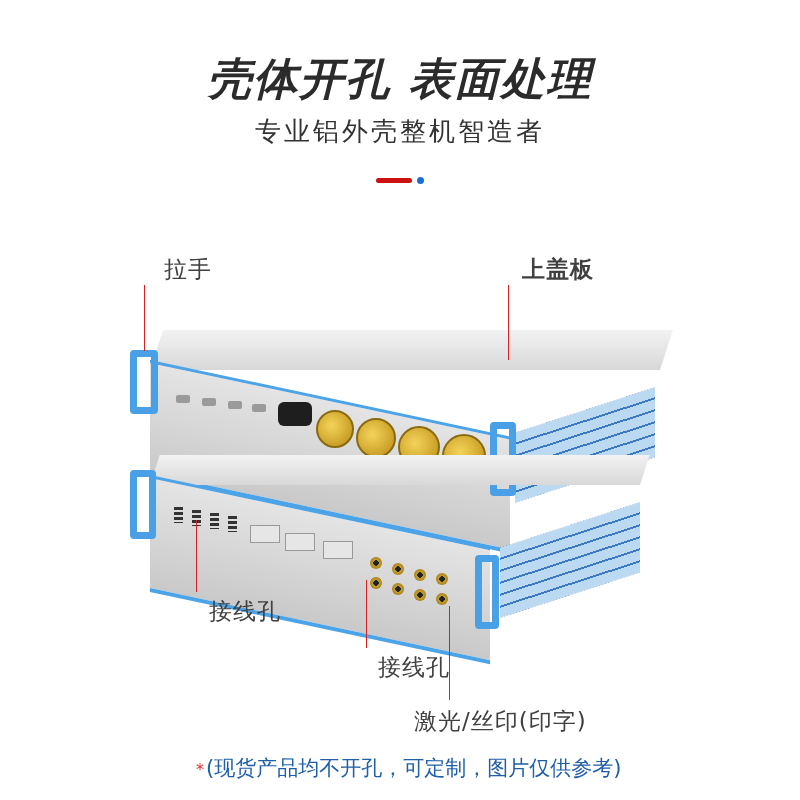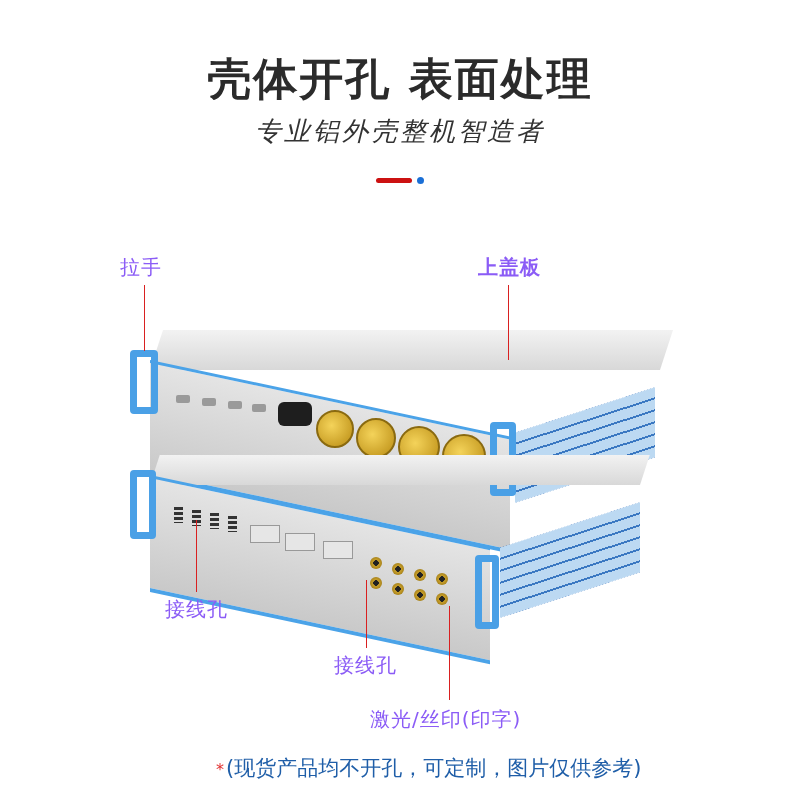--- a/index.html
+++ b/index.html
@@ -1,23 +1,23 @@
 <!DOCTYPE html>
 <html><head>
 <meta charset="utf-8">
 <style>
   html,body{margin:0;padding:0;}
   body{width:800px;height:800px;background:#ffffff;position:relative;overflow:hidden;font-family:"DejaVu Sans","Liberation Sans",sans-serif;color:#333;}
-  .title{position:absolute;left:0;width:800px;top:50px;text-align:center;font-size:44px;font-weight:bold;color:#2b2b2b;letter-spacing:2px;}
-  .subtitle{position:absolute;left:0;width:800px;top:114px;text-align:center;font-size:26px;color:#333;letter-spacing:3px;font-style:italic;}
+  .title{position:absolute;left:0;width:800px;top:50px;text-align:center;font-size:44px;font-weight:bold;color:#2b2b2b;letter-spacing:2px;font-style:italic;}
+  .subtitle{position:absolute;left:0;width:800px;top:114px;text-align:center;font-size:26px;color:#333;letter-spacing:3px;}
   .divider{position:absolute;top:178px;left:376px;width:36px;height:5px;border-radius:3px;background:#cc1111;}
   .divider-dot{position:absolute;top:177px;left:417px;width:7px;height:7px;border-radius:50%;background:#1a6fd6;}
-  .label{position:absolute;font-size:20px;color:#8b5cf6;letter-spacing:1px;white-space:nowrap;}
+  .label{position:absolute;font-size:23px;color:#404040;letter-spacing:1px;white-space:nowrap;margin-left:44px;}
   .line{position:absolute;width:1px;background:#d92020;}
-  .note{position:absolute;top:754px;left:216px;font-size:21px;color:#1f5ea8;white-space:nowrap;}
+  .note{position:absolute;top:754px;left:196px;font-size:21px;color:#1f5ea8;white-space:nowrap;}
   .note .star{color:#e03030;font-size:16px;vertical-align:middle;margin-right:2px;}
 
   
   .dev{position:absolute;}
   .top-face{position:absolute;background:linear-gradient(180deg,#f2f2f2,#d8d8d8);}
   .front{position:absolute;background:linear-gradient(180deg,#e4e4e4,#c9c9c9);border-top:3px solid #4ba3e8;border-bottom:4px solid #4ba3e8;}
   .side{position:absolute;background:repeating-linear-gradient(180deg,#bcd9f2 0 10px,#3a78c2 10px 12px);}
   .handle{position:absolute;border:7px solid #4aa0e6;border-radius:4px;background:transparent;}
   .port{position:absolute;width:14px;height:8px;background:#9a9a9a;border-radius:2px;}
   .knob{position:absolute;border-radius:50%;background:radial-gradient(circle at 40% 40%,#f4d35a,#b98b12);border:2px solid #8a6a10;}

